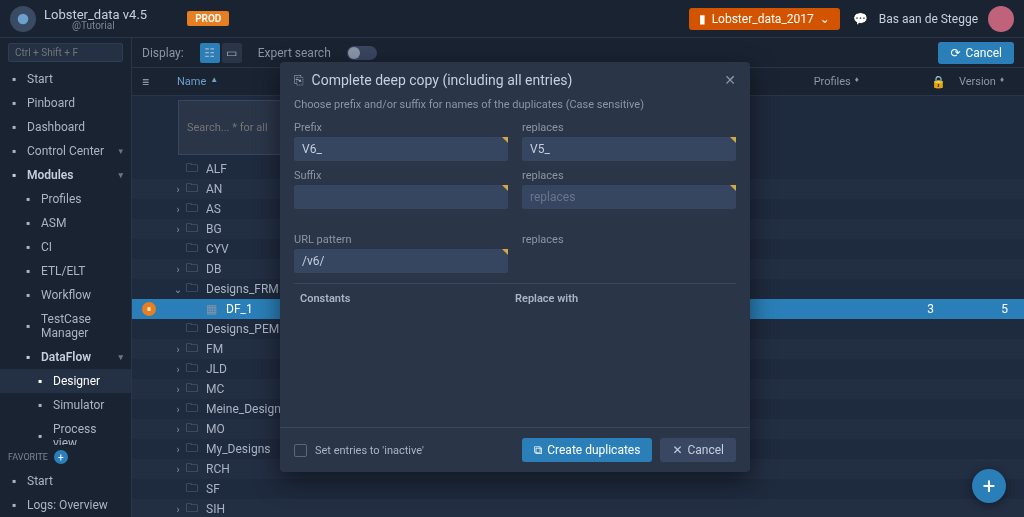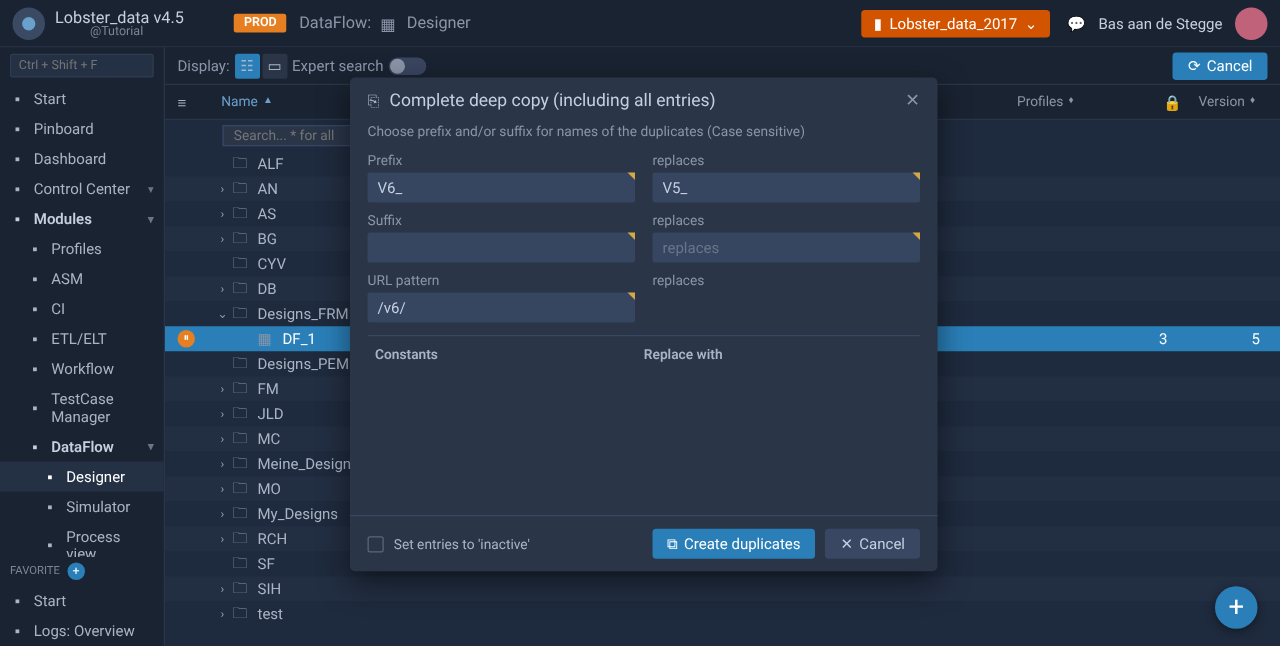--- a/index.html
+++ b/index.html
@@ -26,37 +26,37 @@
 .nav-item{display:flex;align-items:center;padding:5px 8px;color:#aab4c4;cursor:pointer;font-size:12px;gap:7px}
 .nav-item.bold{font-weight:600;color:#c5cfe0}
 .nav-item.indent1{padding-left:22px}
 .nav-item.indent2{padding-left:34px}
 .nav-item.active{background:#243044;color:#fff}
 .nav-item .chev{margin-left:auto;font-size:9px;color:#6a7589}
 .nav-icon{width:12px;height:12px;flex-shrink:0;display:inline-flex;align-items:center;justify-content:center}
 .fav-header{padding:5px 8px;font-size:9px;color:#7a8599;text-transform:uppercase;display:flex;align-items:center;gap:6px}
 .fav-header .plus{width:14px;height:14px;background:#2a7fb8;border-radius:50%;display:flex;align-items:center;justify-content:center;color:#fff;font-size:10px}
 .content{flex:1;display:flex;flex-direction:column;background:#1e2a3d}
-.toolbar{height:30px;display:flex;align-items:center;padding:0 10px;gap:4px;border-bottom:1px solid #2a3548;background:#1a2332}
+.toolbar{height:30px;display:flex;align-items:center;padding:0 10px;gap:16px;border-bottom:1px solid #2a3548;background:#1a2332}
 .toolbar-label{color:#8a95a8;font-size:12px}
 .view-toggle{display:flex;gap:2px}
 .view-btn{width:20px;height:20px;background:#2a3548;border-radius:2px;display:flex;align-items:center;justify-content:center}
 .view-btn.active{background:#2a7fb8}
 .switch{width:30px;height:14px;background:#3a4560;border-radius:7px;position:relative}
 .switch::after{content:"";width:12px;height:12px;background:#8a95a8;border-radius:50%;position:absolute;left:1px;top:1px}
 .refresh-btn{margin-left:auto;background:#2a7fb8;color:#fff;padding:4px 12px;border-radius:3px;font-size:12px;display:flex;align-items:center;gap:5px;border:none;cursor:pointer}
 .table-head{display:flex;align-items:center;height:28px;background:#1a2332;border-bottom:1px solid #2a3548;padding:0 10px}
 .th{color:#8a95a8;font-size:11px;display:flex;gap:4px}
 .th-name{margin-left:28px;color:#6aa0cc}
 .th-profiles{margin-left:auto;margin-right:72px}
 .th-version{margin-right:10px}
 .sort-icon{font-size:8px}
 .tree-area{flex:1;overflow-y:auto;background:#1e2a3d}
 .tree-search{padding:4px 10px 4px 46px}
-.tree-search input{background:#2a3548;border:1px solid #364763;color:#8a95a8;padding:1px 8px;font-size:11px;width:140px}
+.tree-search input{background:#2a3548;border:1px solid #364763;color:#8a95a8;padding:20px 8px;font-size:11px;width:140px}
 .tree-row{display:flex;align-items:center;height:20px;padding:0 10px;color:#aab4c4;font-size:12px;cursor:default}
 .tree-row.selected{background:#2a7fb8;color:#fff}
 .tree-row.odd{background:#222e42}
 .tree-row.selected.odd{background:#2a7fb8}
 .tree-expand{width:16px;text-align:center;color:#8a95a8;cursor:pointer;font-size:10px;margin-left:28px}
 .tree-folder-icon{width:14px;margin-right:6px;color:#8a95a8;display:inline-flex;align-items:center}
 .tree-label{flex:1}
 .tree-row .r1{width:90px;text-align:right;color:#c5cfe0}
 .tree-row .r2{width:80px;text-align:right;padding-right:6px;color:#c5cfe0}
 .tree-row.selected .r1,.tree-row.selected .r2{color:#fff}
@@ -93,25 +93,20 @@
   <div class="logo">
       <svg viewBox="0 0 24 24" fill="#6aa0cc">
         <circle cx="12" cy="12" r="8"></circle>
       </svg>
     </div>
   <div class="title-wrap">
     <span class="app-title">Lobster_data v4.5</span>
     <span class="app-subtitle">@Tutorial</span>
   </div>
   <span class="prod-badge">PROD</span>
-  <span class="breadcrumb">
-    <span>DataFlow:</span>
-    <span class="breadcrumb-icon">▦</span>
-    <span>Designer</span>
-  </span>
   <div class="spacer"></div>
   <div class="context-selector">
     <span>▮</span>
     <span>Lobster_data_2017</span>
     <span>⌄</span>
   </div>
   <span class="chat-icon">💬</span>
   <span class="user-name">Bas aan de Stegge</span>
   <div class="avatar"></div>
 </div>
@@ -397,21 +392,21 @@
     <div class="field-row">
       <div class="field">
         <label class="field-label">Suffix</label>
         <div class="field-input-wrap"><input class="field-input" style=""></div>
       </div>
       <div class="field">
         <label class="field-label">replaces</label>
         <div class="field-input-wrap"><input class="field-input" placeholder="replaces" style=""></div>
       </div>
     </div>
-    <div class="field-row" style="margin-top:8px">
+    <div class="field-row" style="margin-top:24px">
       <div class="field">
         <label class="field-label">URL pattern</label>
         <div class="field-input-wrap"><input class="field-input" value="/v6/" style=""></div>
       </div>
       <div class="field">
         <label class="field-label">replaces</label>
       </div>
     </div>
     <div class="const-head">
       <span class="c1">Constants</span>

